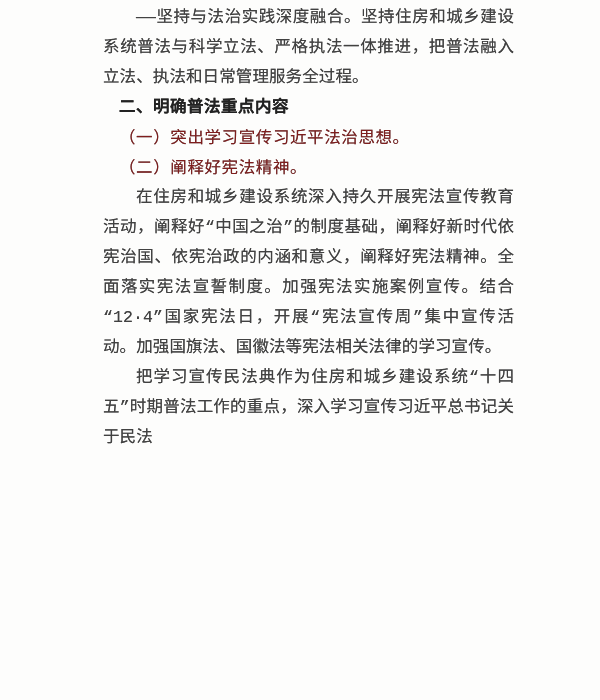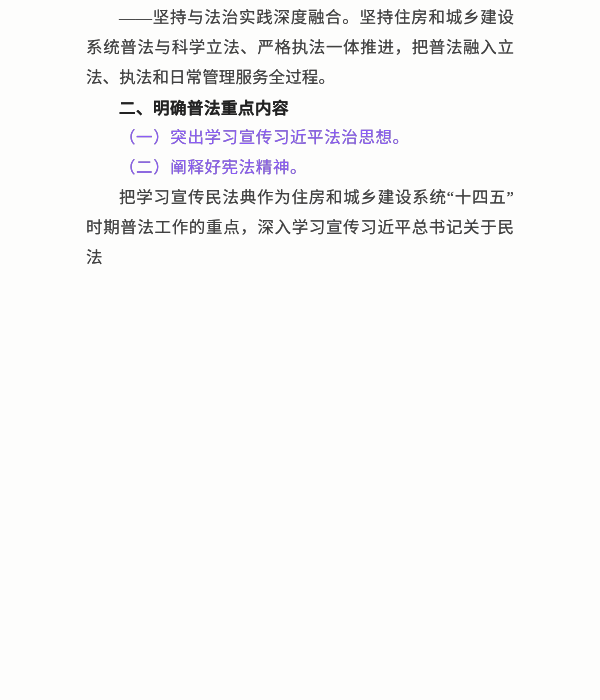--- a/index.html
+++ b/index.html
@@ -27,39 +27,41 @@
     text-shadow: 0 0 0.6px rgba(70,70,70,0.75);
   }
   .doc p {
     margin: 0;
     padding: 0;
     text-indent: 2em;
     text-align: justify;
     letter-spacing: 0.1px;
   }
   p.para-body {
-    font-family: Liberation Serif, serif;
+    font-family: Liberation Mono, monospace;
+    margin-left: 17px;
   }
   p.para-heading {
-    font-family: Liberation Sans, sans-serif;
+    font-family: Liberation Mono, monospace;
     font-weight: bold;
     color: #222222;
     letter-spacing: 0.5px;
     text-shadow: 0 0 0.5px rgba(30,30,30,0.8);
   }
   p.para-subheading {
     font-family: "Liberation Serif", "DejaVu Serif", serif;
-    color: #8b5cf6;
+    color: #7f1d1d;
     letter-spacing: 0.6px;
   }
 </style>
 </head>
 <body>
 
 <div class="page">
   <div class="doc">
     <p class="para-body">——坚持与法治实践深度融合。坚持住房和城乡建设系统普法与科学立法、严格执法一体推进，把普法融入立法、执法和日常管理服务全过程。</p>
     <p class="para-heading">二、明确普法重点内容</p>
     <p class="para-subheading">（一）突出学习宣传习近平法治思想。</p>
     <p class="para-subheading">（二）阐释好宪法精神。</p>
+    <p class="para-body">在住房和城乡建设系统深入持久开展宪法宣传教育活动，阐释好“中国之治”的制度基础，阐释好新时代依宪治国、依宪治政的内涵和意义，阐释好宪法精神。全面落实宪法宣誓制度。加强宪法实施案例宣传。结合“12·4”国家宪法日，开展“宪法宣传周”集中宣传活动。加强国旗法、国徽法等宪法相关法律的学习宣传。</p>
     <p class="para-body">把学习宣传民法典作为住房和城乡建设系统“十四五”时期普法工作的重点，深入学习宣传习近平总书记关于民法</p>
   </div>
 </div>
 
 </body></html>

